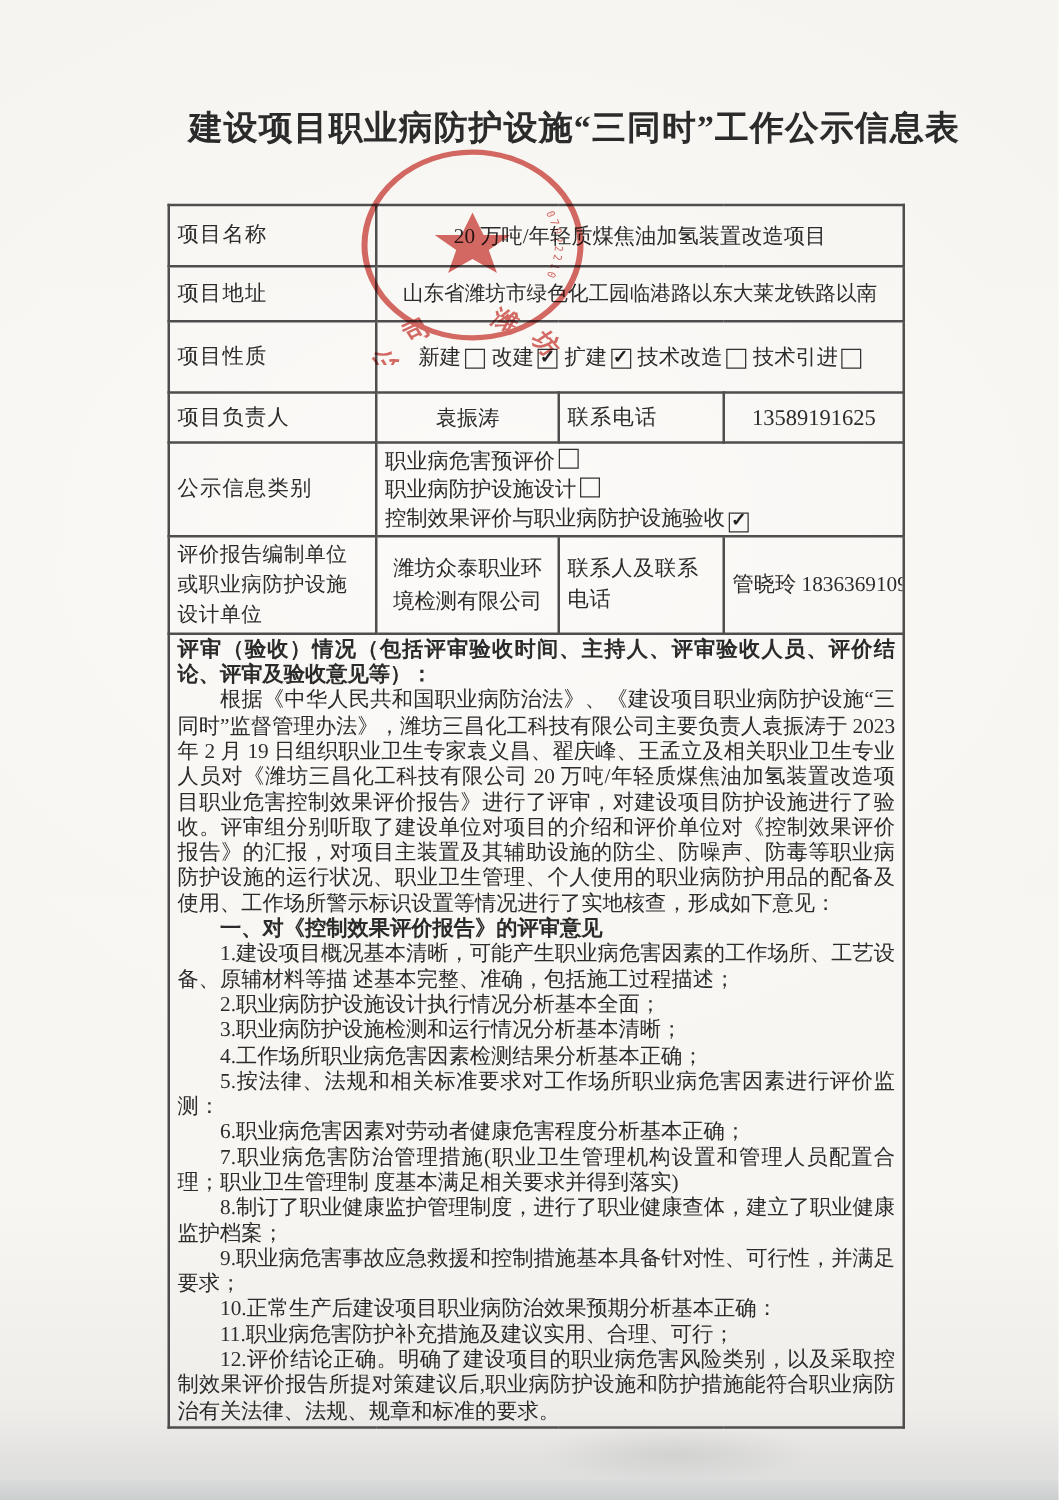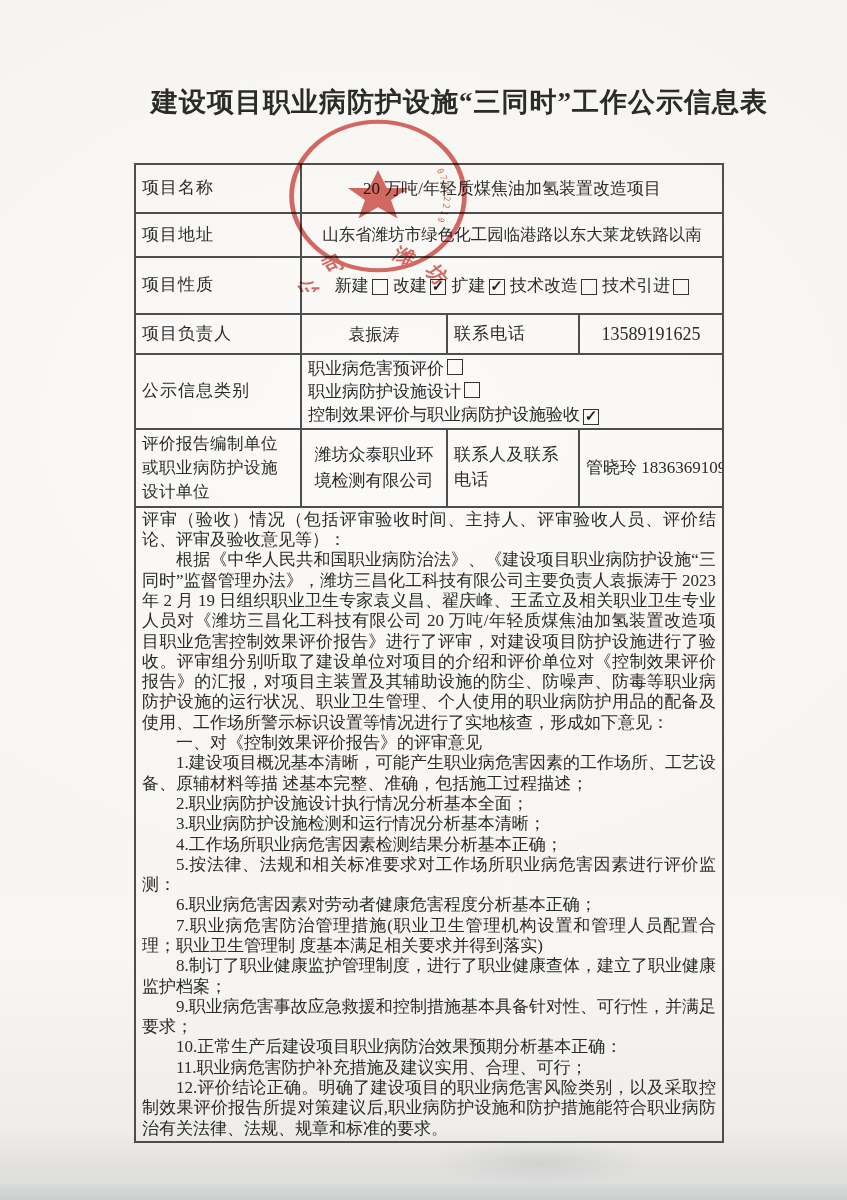--- a/index.html
+++ b/index.html
@@ -37,23 +37,23 @@
     margin-left:3px; position:relative; top:1px; font-size:15px; line-height:12px;
     text-align:center; color:#222; background:transparent;
   }
   .cb.checked{font-weight:bold;}
   .cat-line{white-space:nowrap; display:flex; align-items:center;}
   .contact-val{font-size:15.5px; white-space:nowrap; text-align:center; padding:2px 2px;}
   td.review-cell{
     vertical-align:top; padding:5px 8px 4px 8px;
     font-size:16.5px; line-height:20.3px; text-align:justify;
   }
-  .rv-heading{font-weight:normal;}
+  .rv-heading{font-weight:bold;}
   .rv-para{text-indent:2em; margin:0;}
-  .rv-sub{font-weight:normal; text-indent:2em;}
+  .rv-sub{font-weight:bold; text-indent:2em;}
   .rv-item{text-indent:2em; margin:0;}
   
   .stamp{position:absolute; left:272px; top:100px; width:212px; height:192px;
     opacity:.8; mix-blend-mode:multiply; pointer-events:none;}
 </style>
 </head>
 <body>
 
 <div class="page">
 

